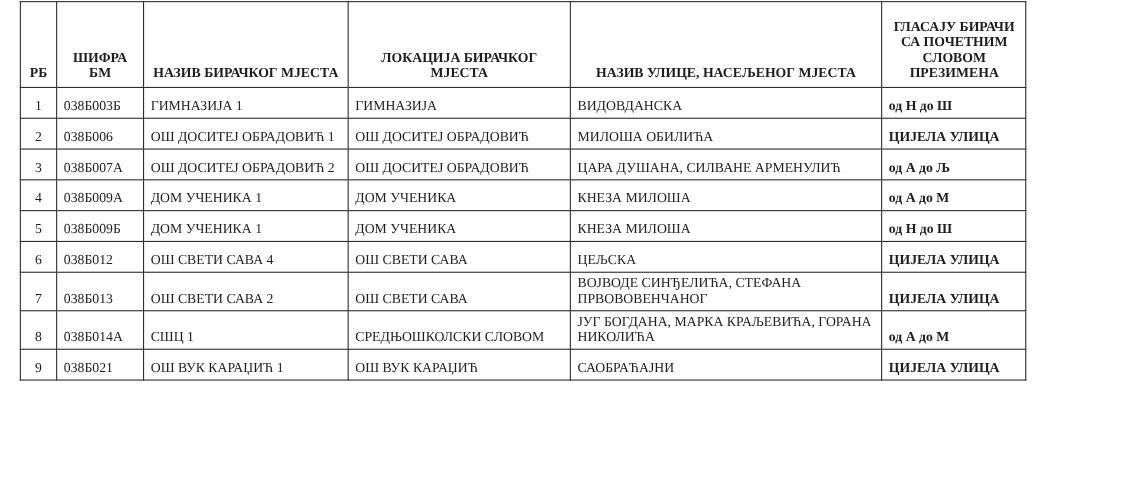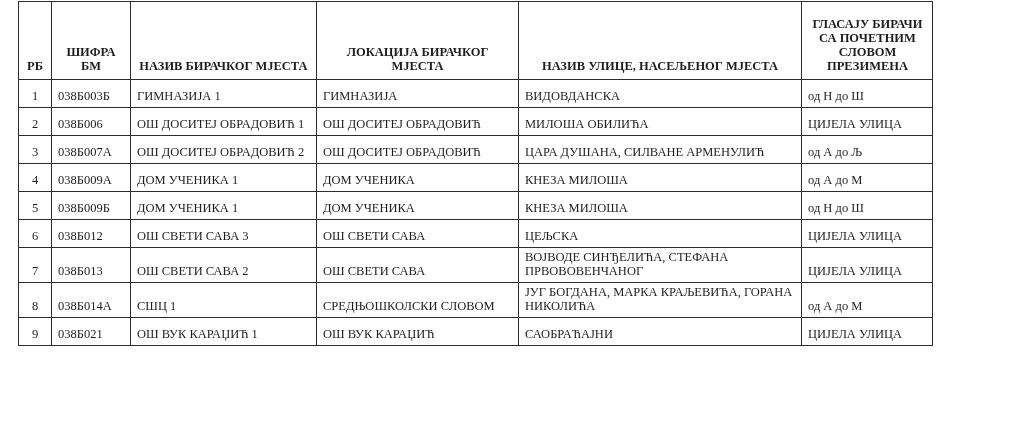--- a/index.html
+++ b/index.html
@@ -41,21 +41,21 @@
     text-align: center;
     height: 78px;
     padding-bottom: 6px;
   }
   table.polling th.col-letters {
     text-align: center;
     padding-left: 7px;
   }
   table.polling td { height: 28px; }
   td.cell-rb { text-align: center; }
-  td.cell-letters { font-weight: normal; }
+  td.cell-letters { font-weight: bold; }
   col.c-rb       { width: 33px;  }
   col.c-code     { width: 79px;  }
   col.c-name     { width: 186px; }
   col.c-location { width: 202px; }
   col.c-street   { width: 283px; }
   col.c-letters  { width: 131px; }
 </style>
 </head>
 <body>
 
@@ -116,21 +116,21 @@
         <td class="cell-rb">5</td>
         <td>038Б009Б</td>
         <td>ДОМ УЧЕНИКА 1</td>
         <td>ДОМ УЧЕНИКА</td>
         <td>КНЕЗА МИЛОША</td>
         <td class="cell-letters">од Н до Ш</td>
       </tr>
       <tr>
         <td class="cell-rb">6</td>
         <td>038Б012</td>
-        <td>ОШ СВЕТИ САВА 3</td>
+        <td>ОШ СВЕТИ САВА 4</td>
         <td>ОШ СВЕТИ САВА</td>
         <td>ЦЕЉСКА</td>
         <td class="cell-letters">ЦИЈЕЛА УЛИЦА</td>
       </tr>
       <tr>
         <td class="cell-rb">7</td>
         <td>038Б013</td>
         <td>ОШ СВЕТИ САВА 2</td>
         <td>ОШ СВЕТИ САВА</td>
         <td>ВОЈВОДЕ СИНЂЕЛИЋА, СТЕФАНА ПРВОВОВЕНЧАНОГ</td>

